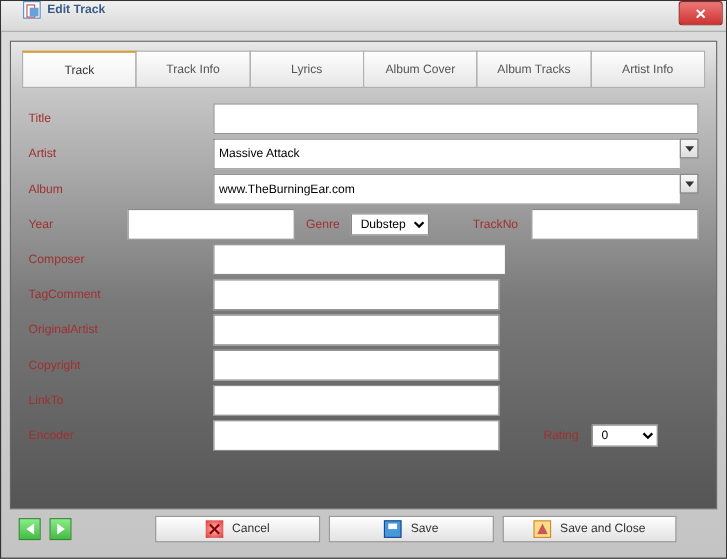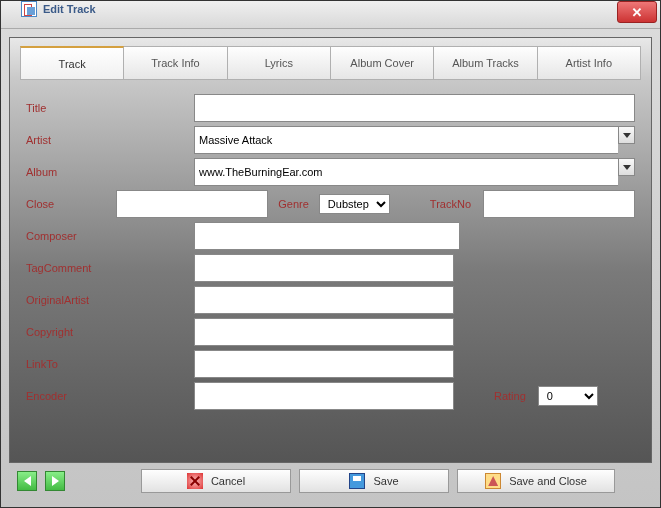--- a/index.html
+++ b/index.html
@@ -90,21 +90,21 @@
           </div>
         </div>
         <div class="row">
           <span class="label">Album</span>
           <div class="combo">
             <input type="text" value="www.TheBurningEar.com" style="">
             <div class="dd"></div>
           </div>
         </div>
         <div class="row">
-          <span class="label">Close</span>
+          <span class="label">Year</span>
           <input type="text" class="small-in" value="" style="">
           <span class="label-mid">Genre</span>
           <select class="sel">
             <option>Dubstep</option>
           </select>
           <span class="label-right" style="flex:1;text-align:left;">TrackNo</span>
           <input type="text" class="small-in" value="" style="">
         </div>
 
         <div class="row gap">

